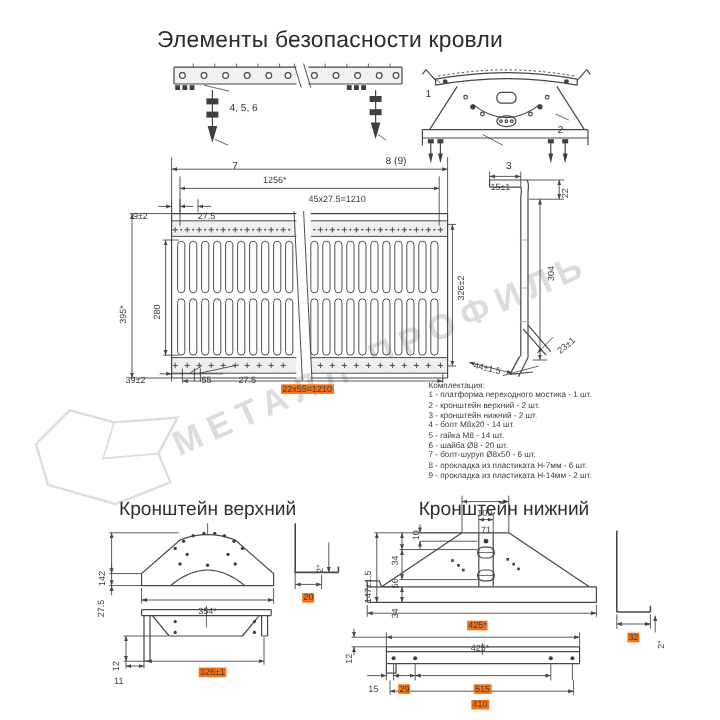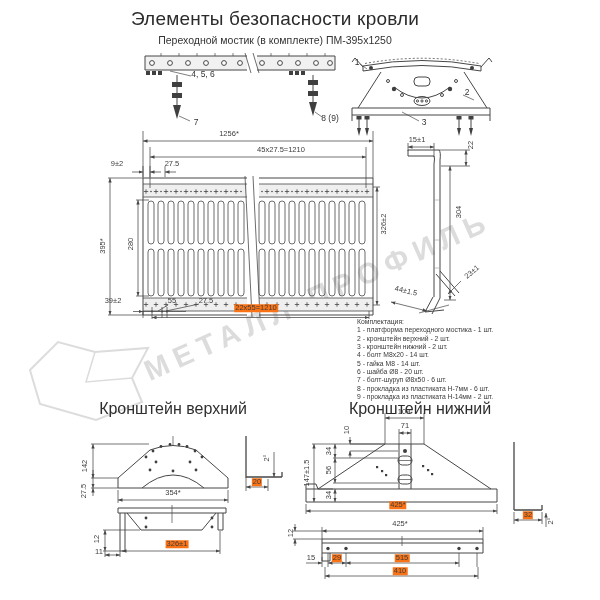--- a/index.html
+++ b/index.html
@@ -2,21 +2,21 @@
 <html><head>
 <meta charset="utf-8">
 <style>
   html,body{margin:0;padding:0;background:#fff}
   .wrap{position:relative;width:600px;height:600px;background:#fff;
         font-family:"Liberation Sans",sans-serif;overflow:hidden}
   .wm{position:absolute;left:146px;top:356px;transform:rotate(-24deg);
       transform-origin:0 50%;font-size:29px;font-weight:bold;letter-spacing:7px;
       color:#dcdcdc;z-index:0;white-space:nowrap}
   svg.lw{position:absolute;left:0;top:0;z-index:1}
-  .labels{position:absolute;left:0;top:0;width:600px;height:468px;z-index:2;pointer-events:none}
+  .labels{position:absolute;left:0;top:16px;width:600px;height:468px;z-index:2;pointer-events:none}
   .lbl{position:absolute;white-space:nowrap;color:#3d3d3d;font-size:7.5px;line-height:1;
        transform:translate(-50%,-50%)}
   .r90{transform:translate(-50%,-50%) rotate(-90deg)}
   .r40n{transform:translate(-50%,-50%) rotate(-40deg)}
   .r13{transform:translate(-50%,-50%) rotate(13deg)}
   .c{font-size:8.5px;color:#333}
   .bg{background:#f97316;padding:0 1px}
   .t-main{font-size:19px;color:#2b2b2b;letter-spacing:.2px}
   .t-sub{font-size:10.5px;color:#333}
   .t-sec{font-size:16px;color:#2f2f2f}
@@ -344,21 +344,20 @@
         <path d="M461,281 L448,294"></path>
       </g>
       <circle cx="152" cy="311.5" r=".9" fill="#474747" stroke="none"></circle>
       <circle cx="162" cy="311.5" r=".9" fill="#474747" stroke="none"></circle>
       <circle cx="167" cy="311.5" r=".9" fill="#474747" stroke="none"></circle>
     </g>
   </svg>
 
   <div class="labels">
     <span class="lbl t-main" style="left:275px;top:18px">Элементы безопасности кровли</span>
-    <span class="lbl t-sub" style="left:275px;top:40px">Переходной мостик (в комплекте) ПМ-395х1250</span>
 
     <span class="lbl c" style="left:203px;top:74px">4, 5, 6</span>
     <span class="lbl c" style="left:196px;top:122px">7</span>
     <span class="lbl c" style="left:330px;top:118px">8 (9)</span>
 
     <span class="lbl c" style="left:357px;top:62px">1</span>
     <span class="lbl c" style="left:467px;top:92px">2</span>
     <span class="lbl c" style="left:424px;top:122px">3</span>
 
     <span class="lbl" style="left:229px;top:134px">1256*</span>

